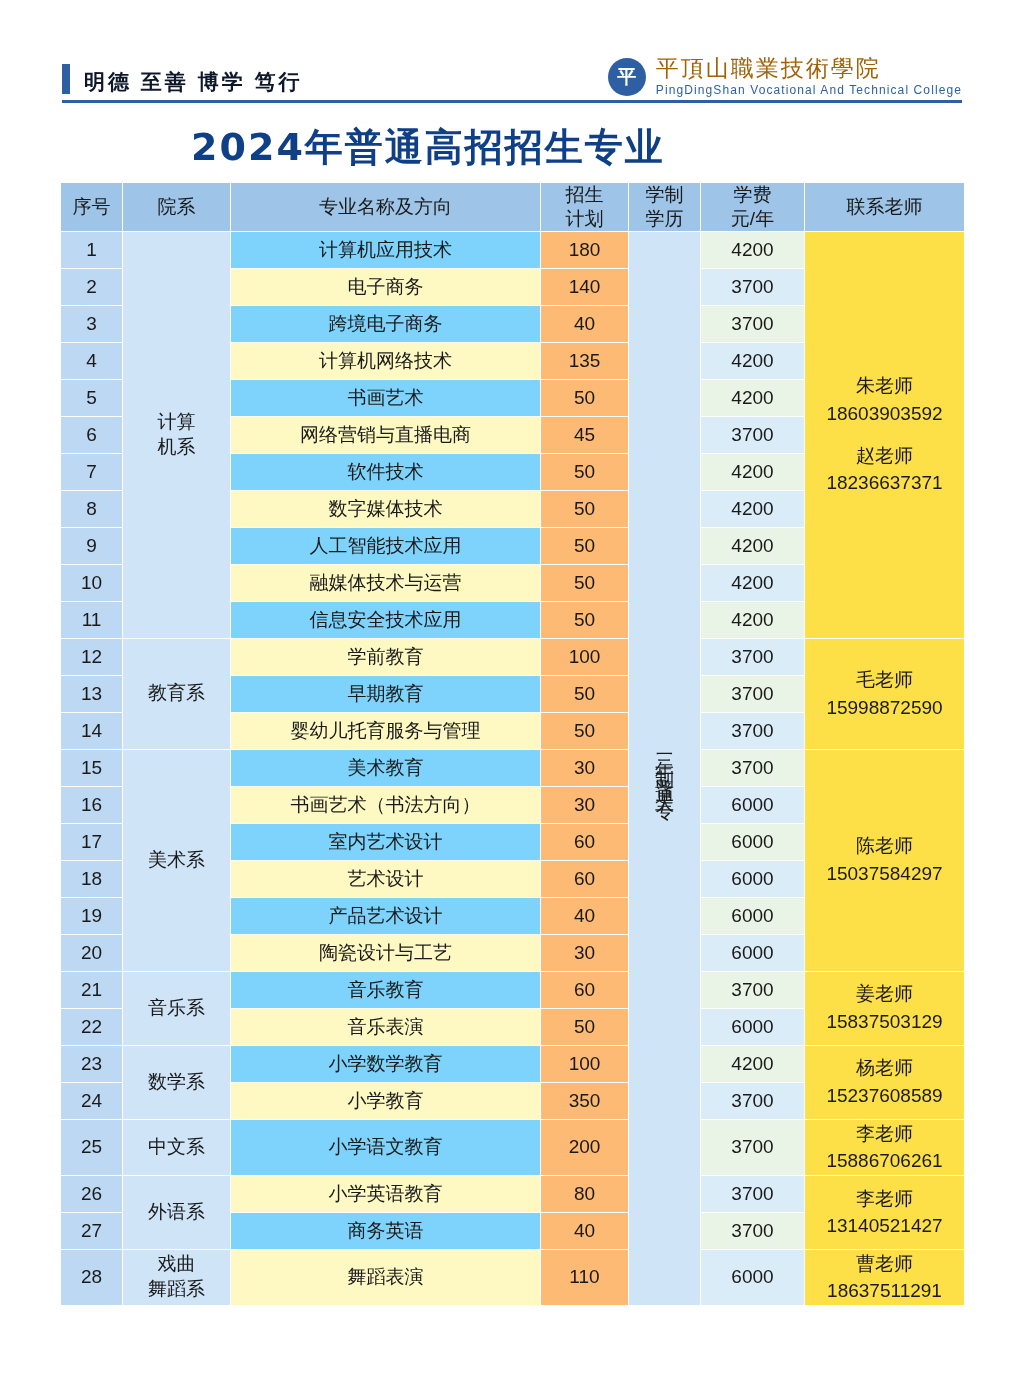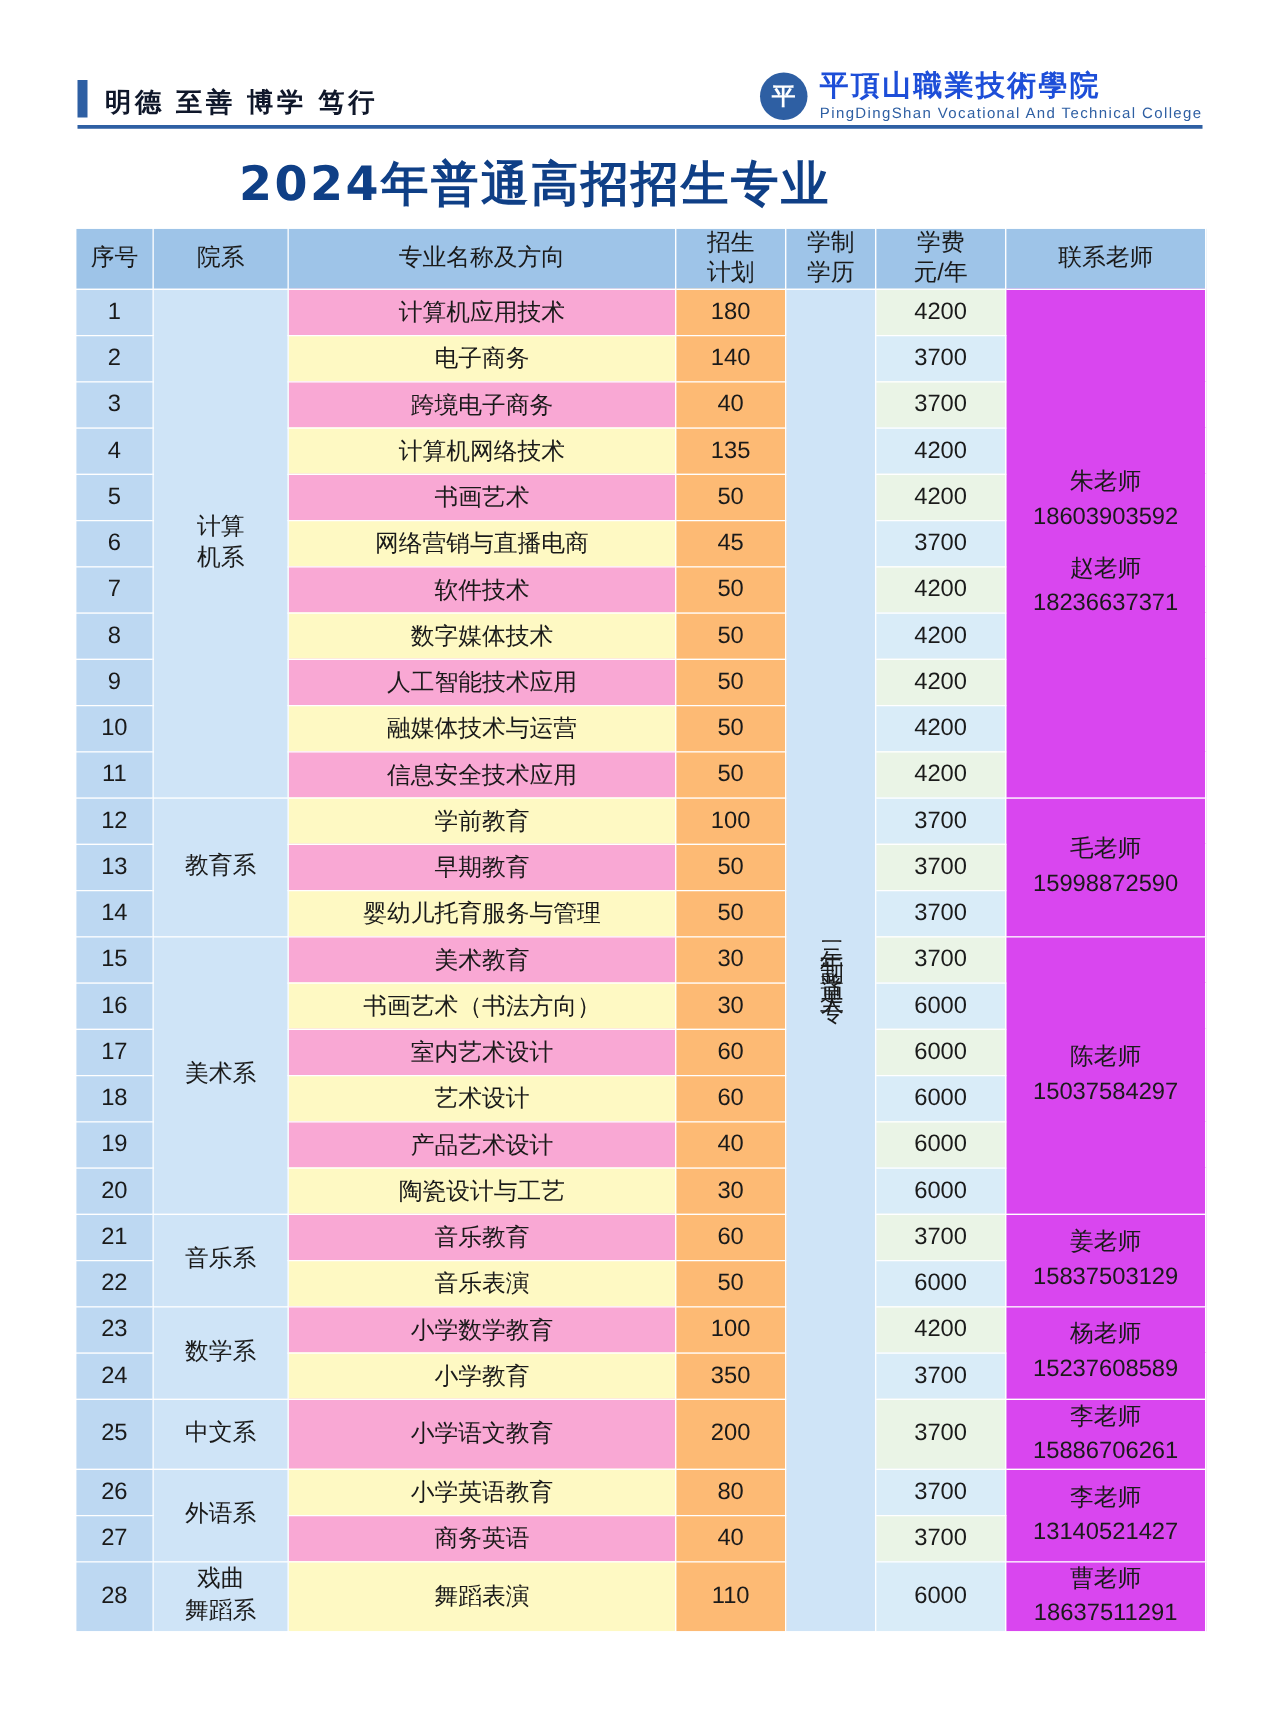--- a/index.html
+++ b/index.html
@@ -75,22 +75,22 @@
     font-size: 19px;
     font-weight: bold;
   }
   .logo-text {
     display: flex;
     flex-direction: column;
     justify-content: center;
   }
   .logo-cn {
     font-size: 23px;
-    font-weight: bold;
-    color: #1d4ed8;
+    font-weight: normal;
+    color: #a16207;
     letter-spacing: 2px;
     font-family: "DejaVu Serif", serif;
     line-height: 1.1;
   }
   .logo-en {
     font-size: 12px;
     color: #2e5fa3;
     letter-spacing: 1.1px;
     margin-top: 2px;
   }
@@ -131,27 +131,27 @@
   thead th {
     background: #9ec4e8;
     font-weight: normal;
     font-size: 20px;
     height: 62px;
     line-height: 1.25;
     color: #17263d;
   }
   .c-idx   { background: #bdd8f2; }
   .c-dept  { background: #cfe4f7; font-size: 20px; line-height: 1.3; }
-  .c-major { background: #f9a8d4; }
+  .c-major { background: #7dd3fc; }
   .c-major-alt { background: #fef9c3; }
   .c-plan  { background: #fdba74; }
   .c-level { background: #cfe4f7; }
   .c-fee   { background: #eaf4e6; }
   .c-fee-alt { background: #d9ecf8; }
-  .c-teacher { background: #d946ef; line-height: 1.45; font-size: 18px; }
+  .c-teacher { background: #fde047; line-height: 1.45; font-size: 18px; }
   .level-cell-inner {
     display: inline-block;
     writing-mode: vertical-rl;
     text-orientation: upright;
     letter-spacing: 8px;
   }
   .teacher-line { display: block; }
   .teacher-gap { display: block; height: 14px; }
 </style>
 </head>

